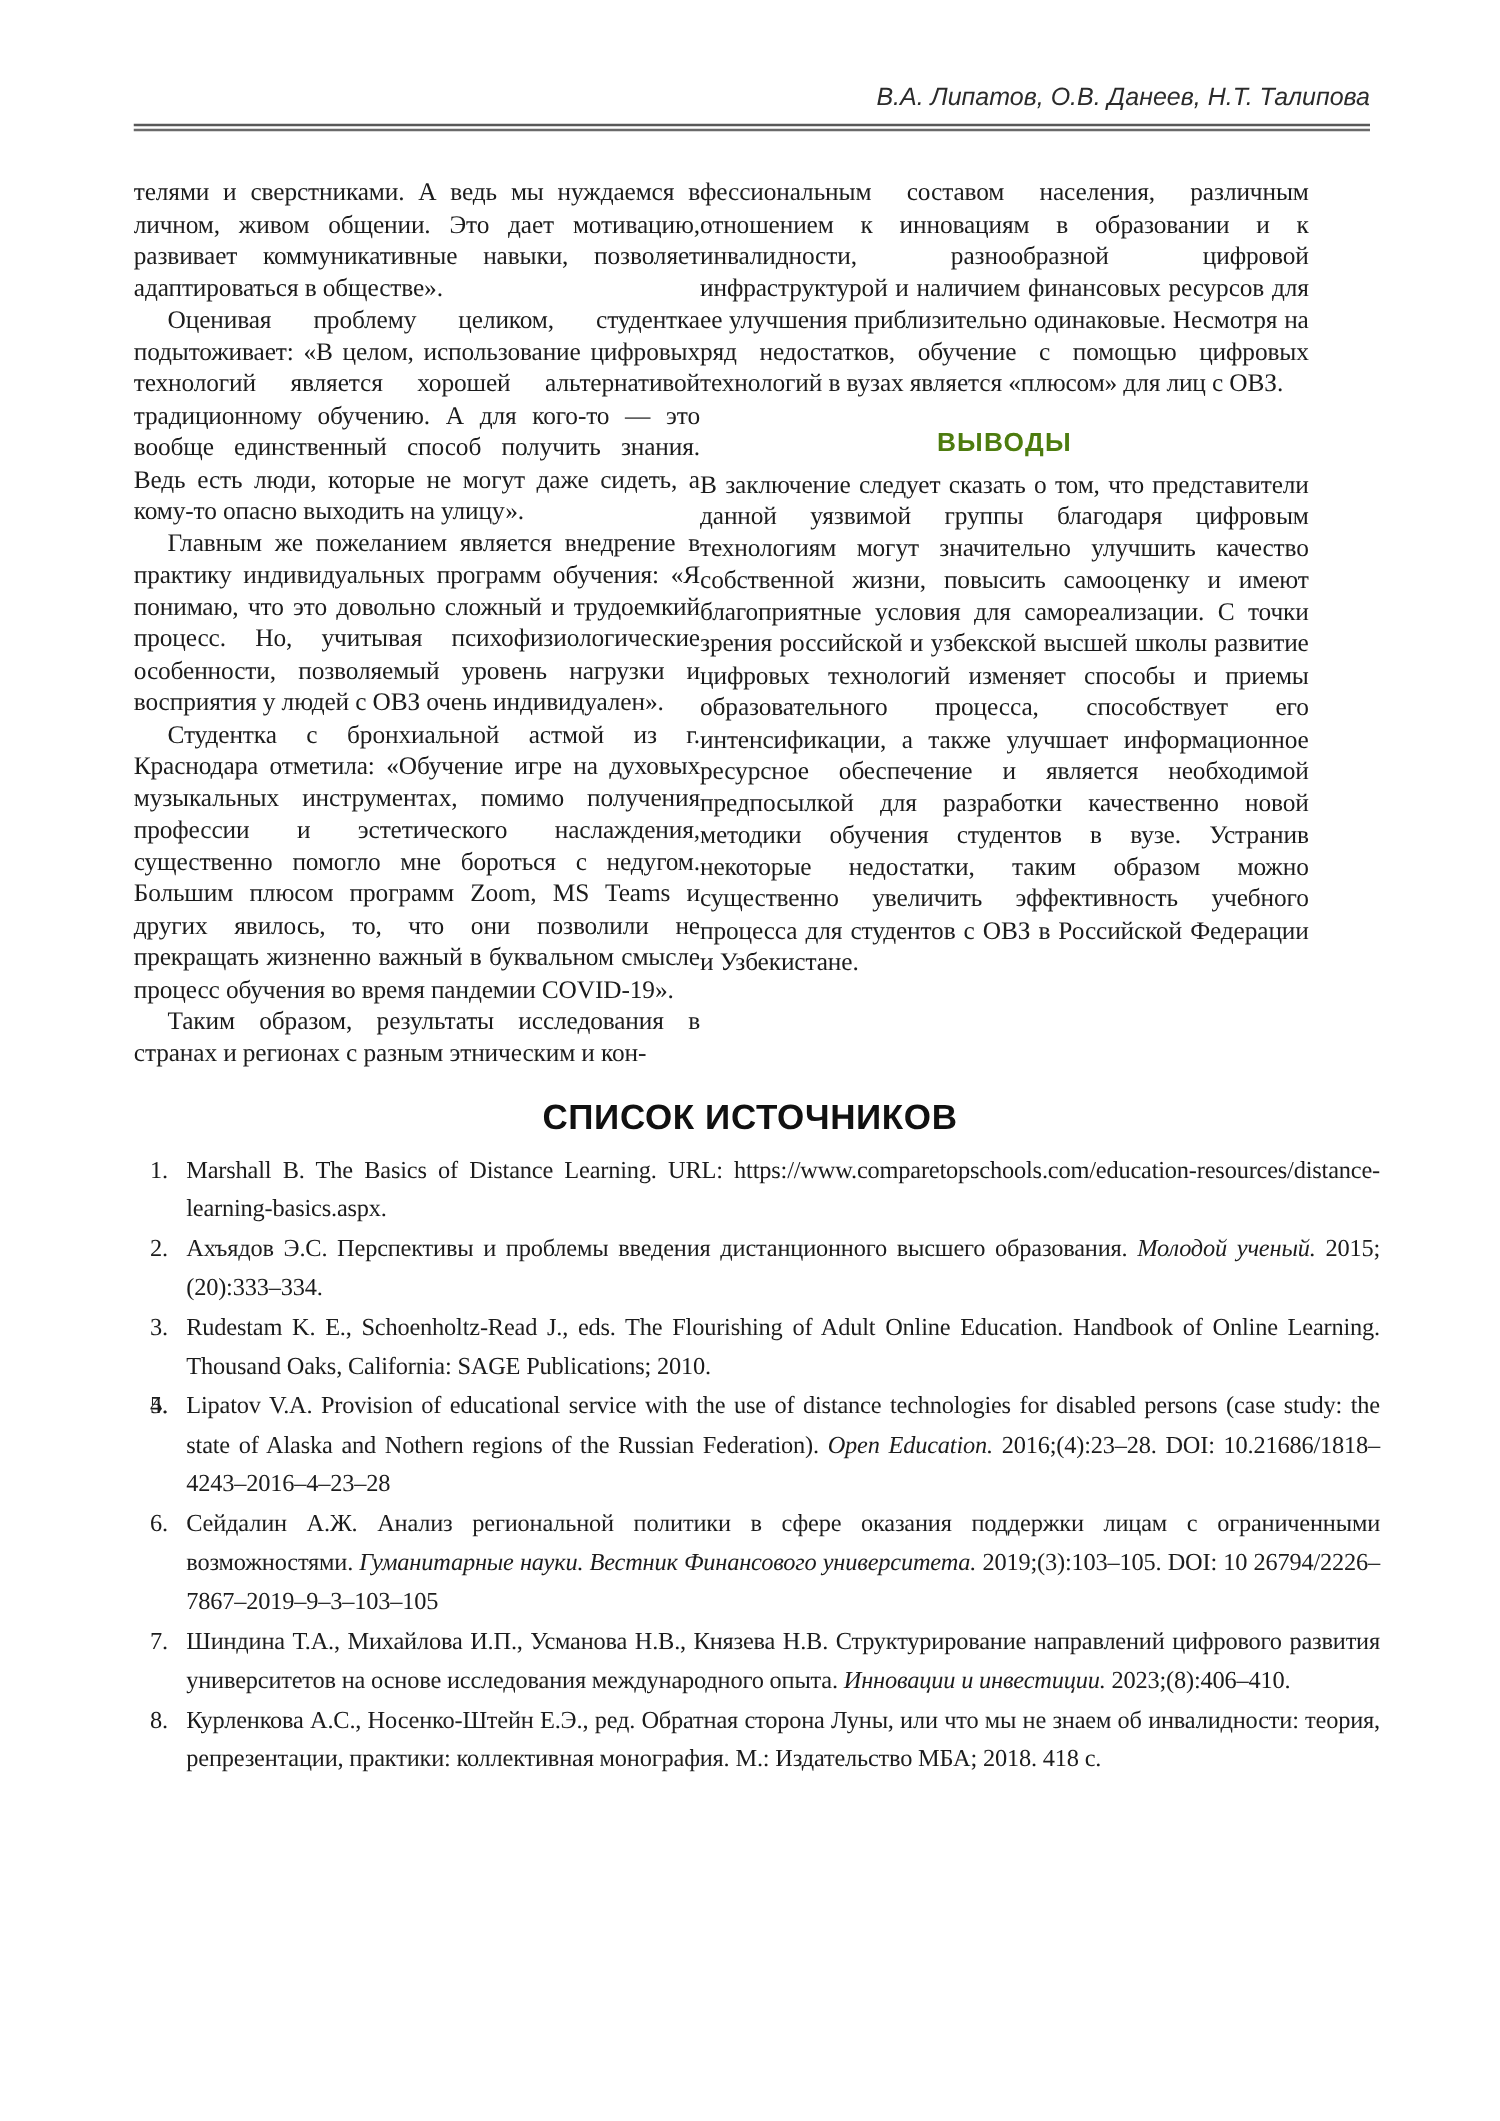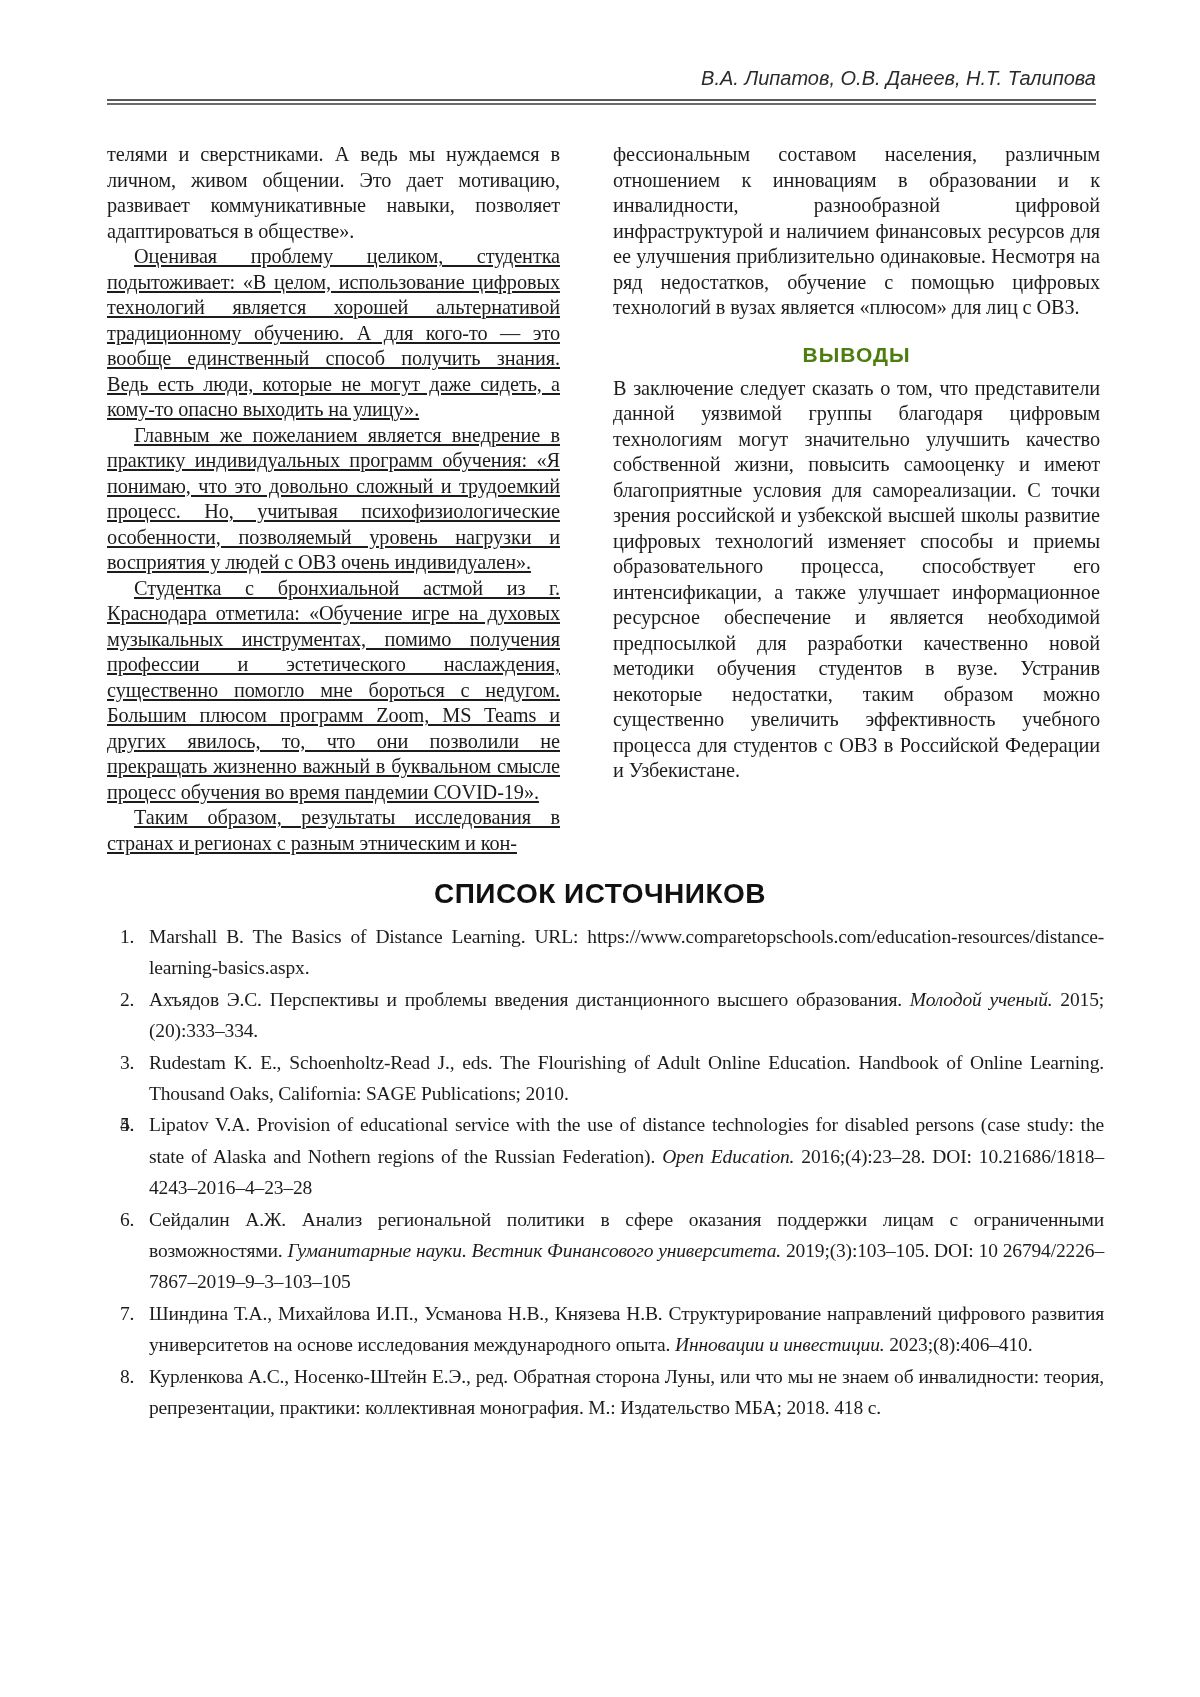--- a/index.html
+++ b/index.html
@@ -25,34 +25,33 @@
   }
   .header-rule {
     margin-top:9px;
     height:2px;
     border-top:2px solid #585858;
     border-bottom:2px solid #6a6a6a;
   }
   
   .columns {
     display:flex;
-    justify-content:space-between;
+    justify-content:flex-start;
     margin:37px 100px 0 107px;
-    gap:28px;
   }
   .col-left  { width:453px; }
   .col-right { width:487px; }
   .body-p {
     margin:0;
     text-align:justify;
     font-size:20.3px;
     line-height:25.5px;
     letter-spacing:-0.1px;
   }
-  .body-p.indent { text-indent:27px;text-decoration:underline; }
+  .body-p.indent { text-indent:27px; }
   .col-heading {
     font-family:"Liberation Sans", sans-serif;
     font-weight:bold;
     font-size:21px;
     line-height:26px;
     letter-spacing:1px;
     text-align:center;
     color:#4d7c0f;
     margin:21px 0 8px 0;
   }

